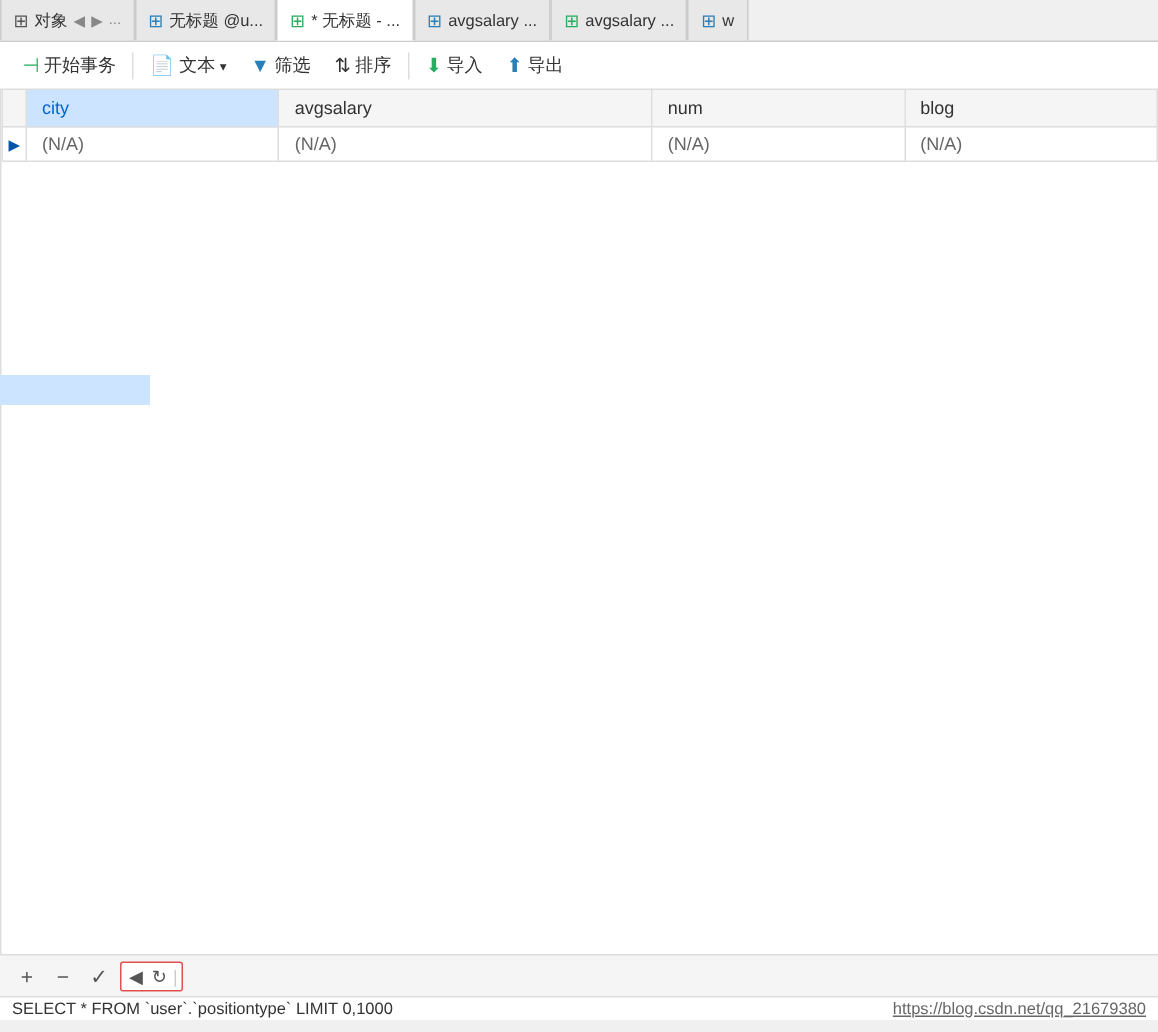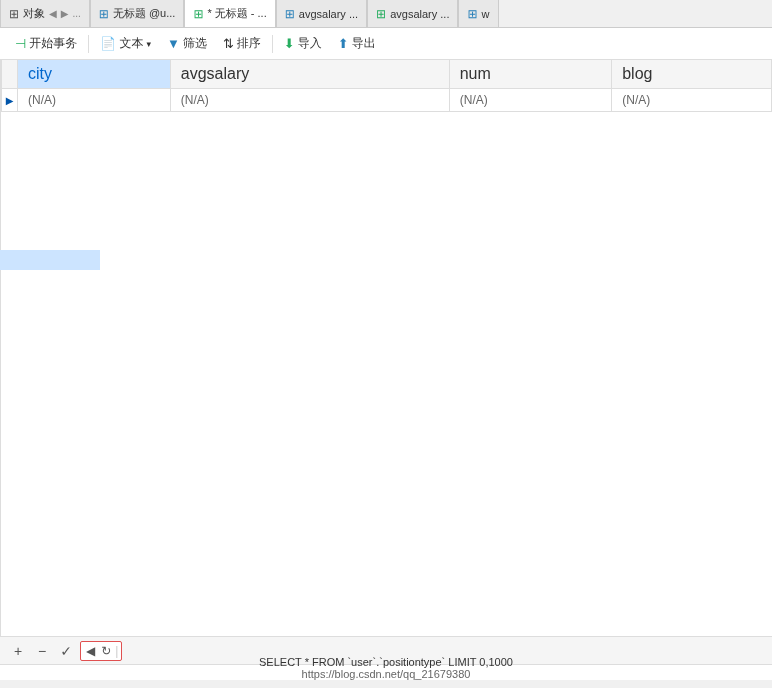--- a/index.html
+++ b/index.html
@@ -84,21 +84,21 @@
       min-width: 400px;
     }
     .data-table th {
       background: #f5f5f5;
       border: 1px solid #ddd;
       border-top: none;
       padding: 5px 10px;
       text-align: left;
       font-weight: normal;
       color: #333;
-      font-size: 16px;
+      font-size: 12px;
       cursor: pointer;
       user-select: none;
       margin-left: 30px;
     }
     .data-table th.active-col {
       background: #cce4ff;
       color: #0066cc;
     }
     .data-table td {
       border: 1px solid #ddd;
@@ -147,32 +147,32 @@
       color: #555;
       display: flex;
       align-items: center;
       padding: 1px 2px;
     }
 
     
     .status-bar {
       display: flex;
       align-items: center;
-      justify-content: flex-end;
+      justify-content: space-between;
       background: #fff;
       border-top: 1px solid #ddd;
       height: 16px;
       padding: 0 8px;
       font-size: 11px;
       color: #333;
-      flex-direction: column;
     }
     .status-url {
       color: #666;
       font-size: 11px;
+      text-decoration: underline;
     }
   </style>
 </head>
 <body>
 
 <div class="tab-bar">
   <div class="tab">
     <span style="font-size:12px; color:#555;">⊞</span>
     <span>对象</span>
     <span style="font-size:10px; color:#888;">◀</span>

